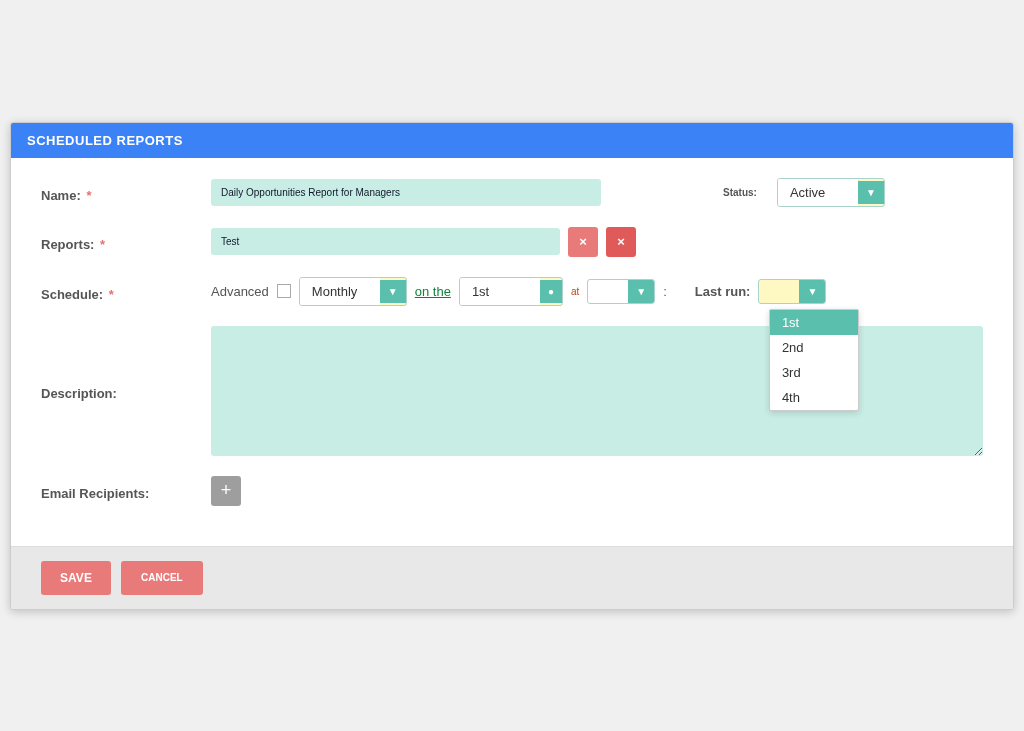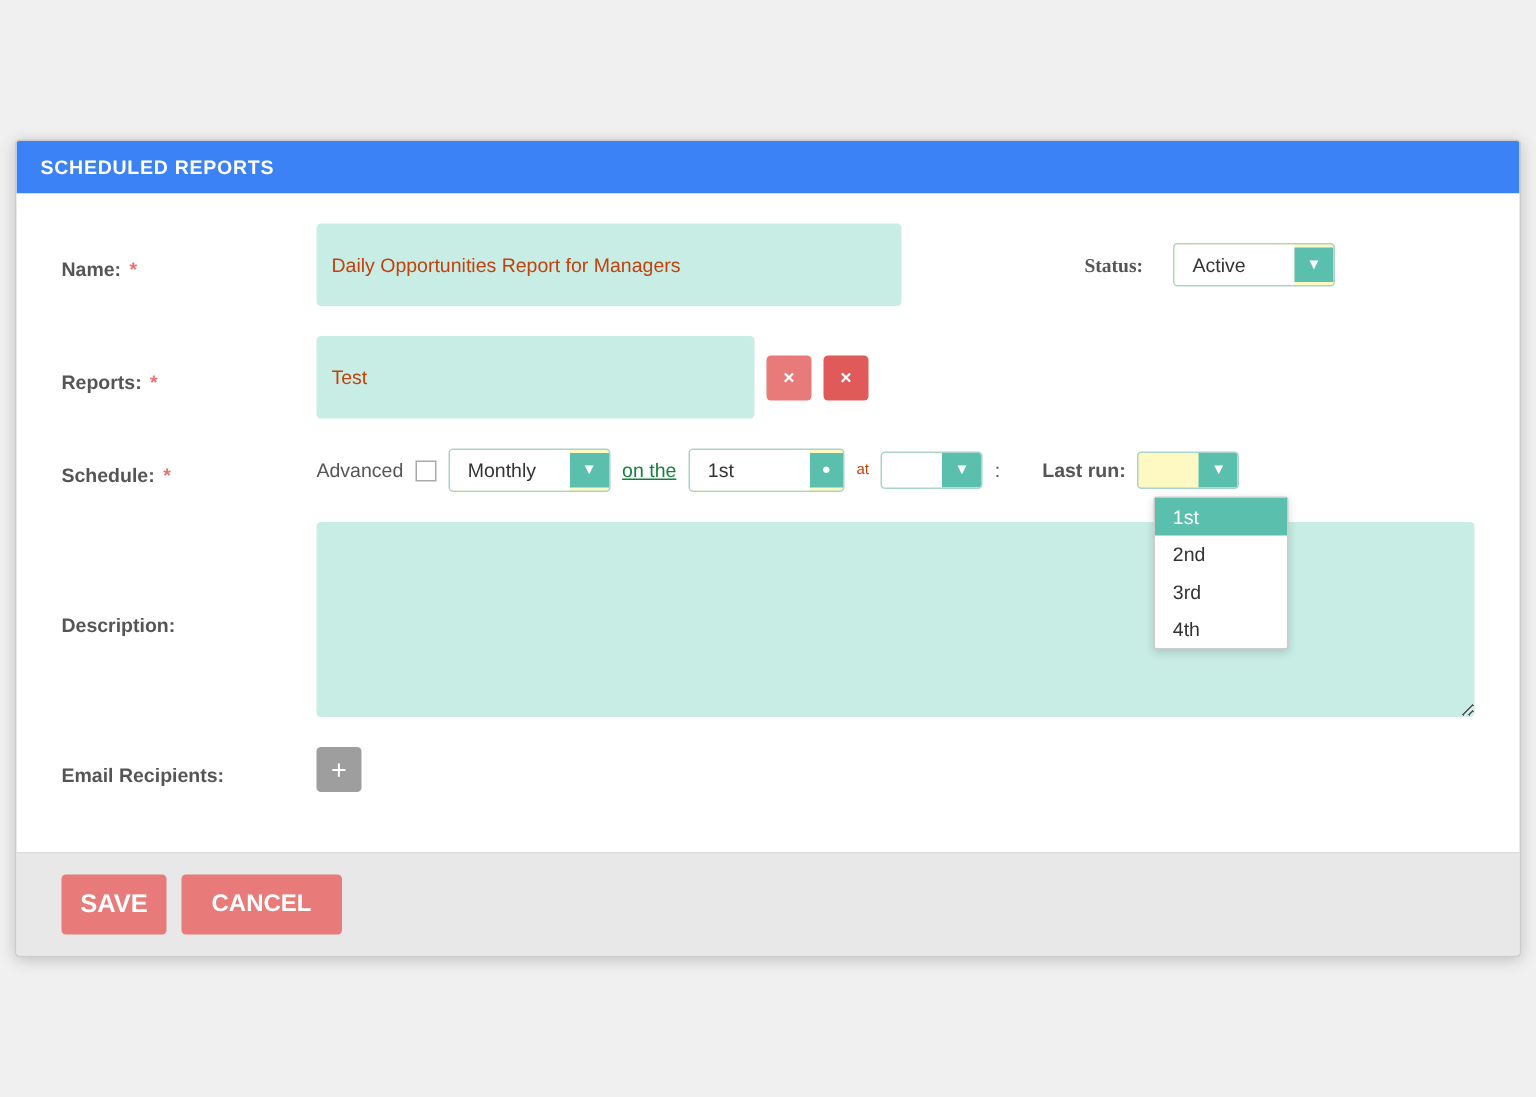--- a/index.html
+++ b/index.html
@@ -53,44 +53,43 @@
       flex: 1;
       display: flex;
       align-items: center;
       flex-wrap: wrap;
       gap: 8px;
     }
     .teal-input {
       background: #c8ede5;
       border: none;
       border-radius: 3px;
-      padding: 20px 10px;
-      font-size: 13px;
-      color: #c2410c;
+      padding: 8px 10px;
+      font-size: 10px;
+      color: #0f172a;
       outline: none;
     }
     .name-input {
       width: 390px;
     }
     .reports-input {
-      width: 292px;
+      width: 349px;
     }
     .status-area {
       display: flex;
       align-items: center;
       gap: 20px;
       margin-left: auto;
       width: 260px;
     }
     .status-label {
       font-weight: bold;
       color: #555;
-      font-size: 13px;
+      font-size: 10px;
       white-space: nowrap;
-      font-family: Liberation Serif, serif;
     }
     .select-wrapper {
       display: flex;
       align-items: center;
       border: 1px solid #aad4cb;
       border-radius: 3px;
       overflow: hidden;
       background: #fef9c3;
     }
     .select-text {
@@ -237,32 +236,32 @@
       display: flex;
       gap: 10px;
       border-top: 1px solid #ddd;
     }
     .btn-save {
       background: #e87a7a;
       color: #fff;
       border: none;
       border-radius: 3px;
       padding: 10px 8px;
-      font-size: 17px;
+      font-size: 12px;
       font-weight: bold;
       cursor: pointer;
       min-width: 70px;
     }
     .btn-cancel {
       background: #e87a7a;
       color: #fff;
       border: none;
       border-radius: 3px;
       padding: 10px 20px;
-      font-size: 16px;
+      font-size: 10px;
       font-weight: bold;
       cursor: pointer;
       min-width: 70px;
     }
 
     .small-select-wrapper {
       display: flex;
       align-items: center;
       border: 1px solid #aad4cb;
       border-radius: 3px;

